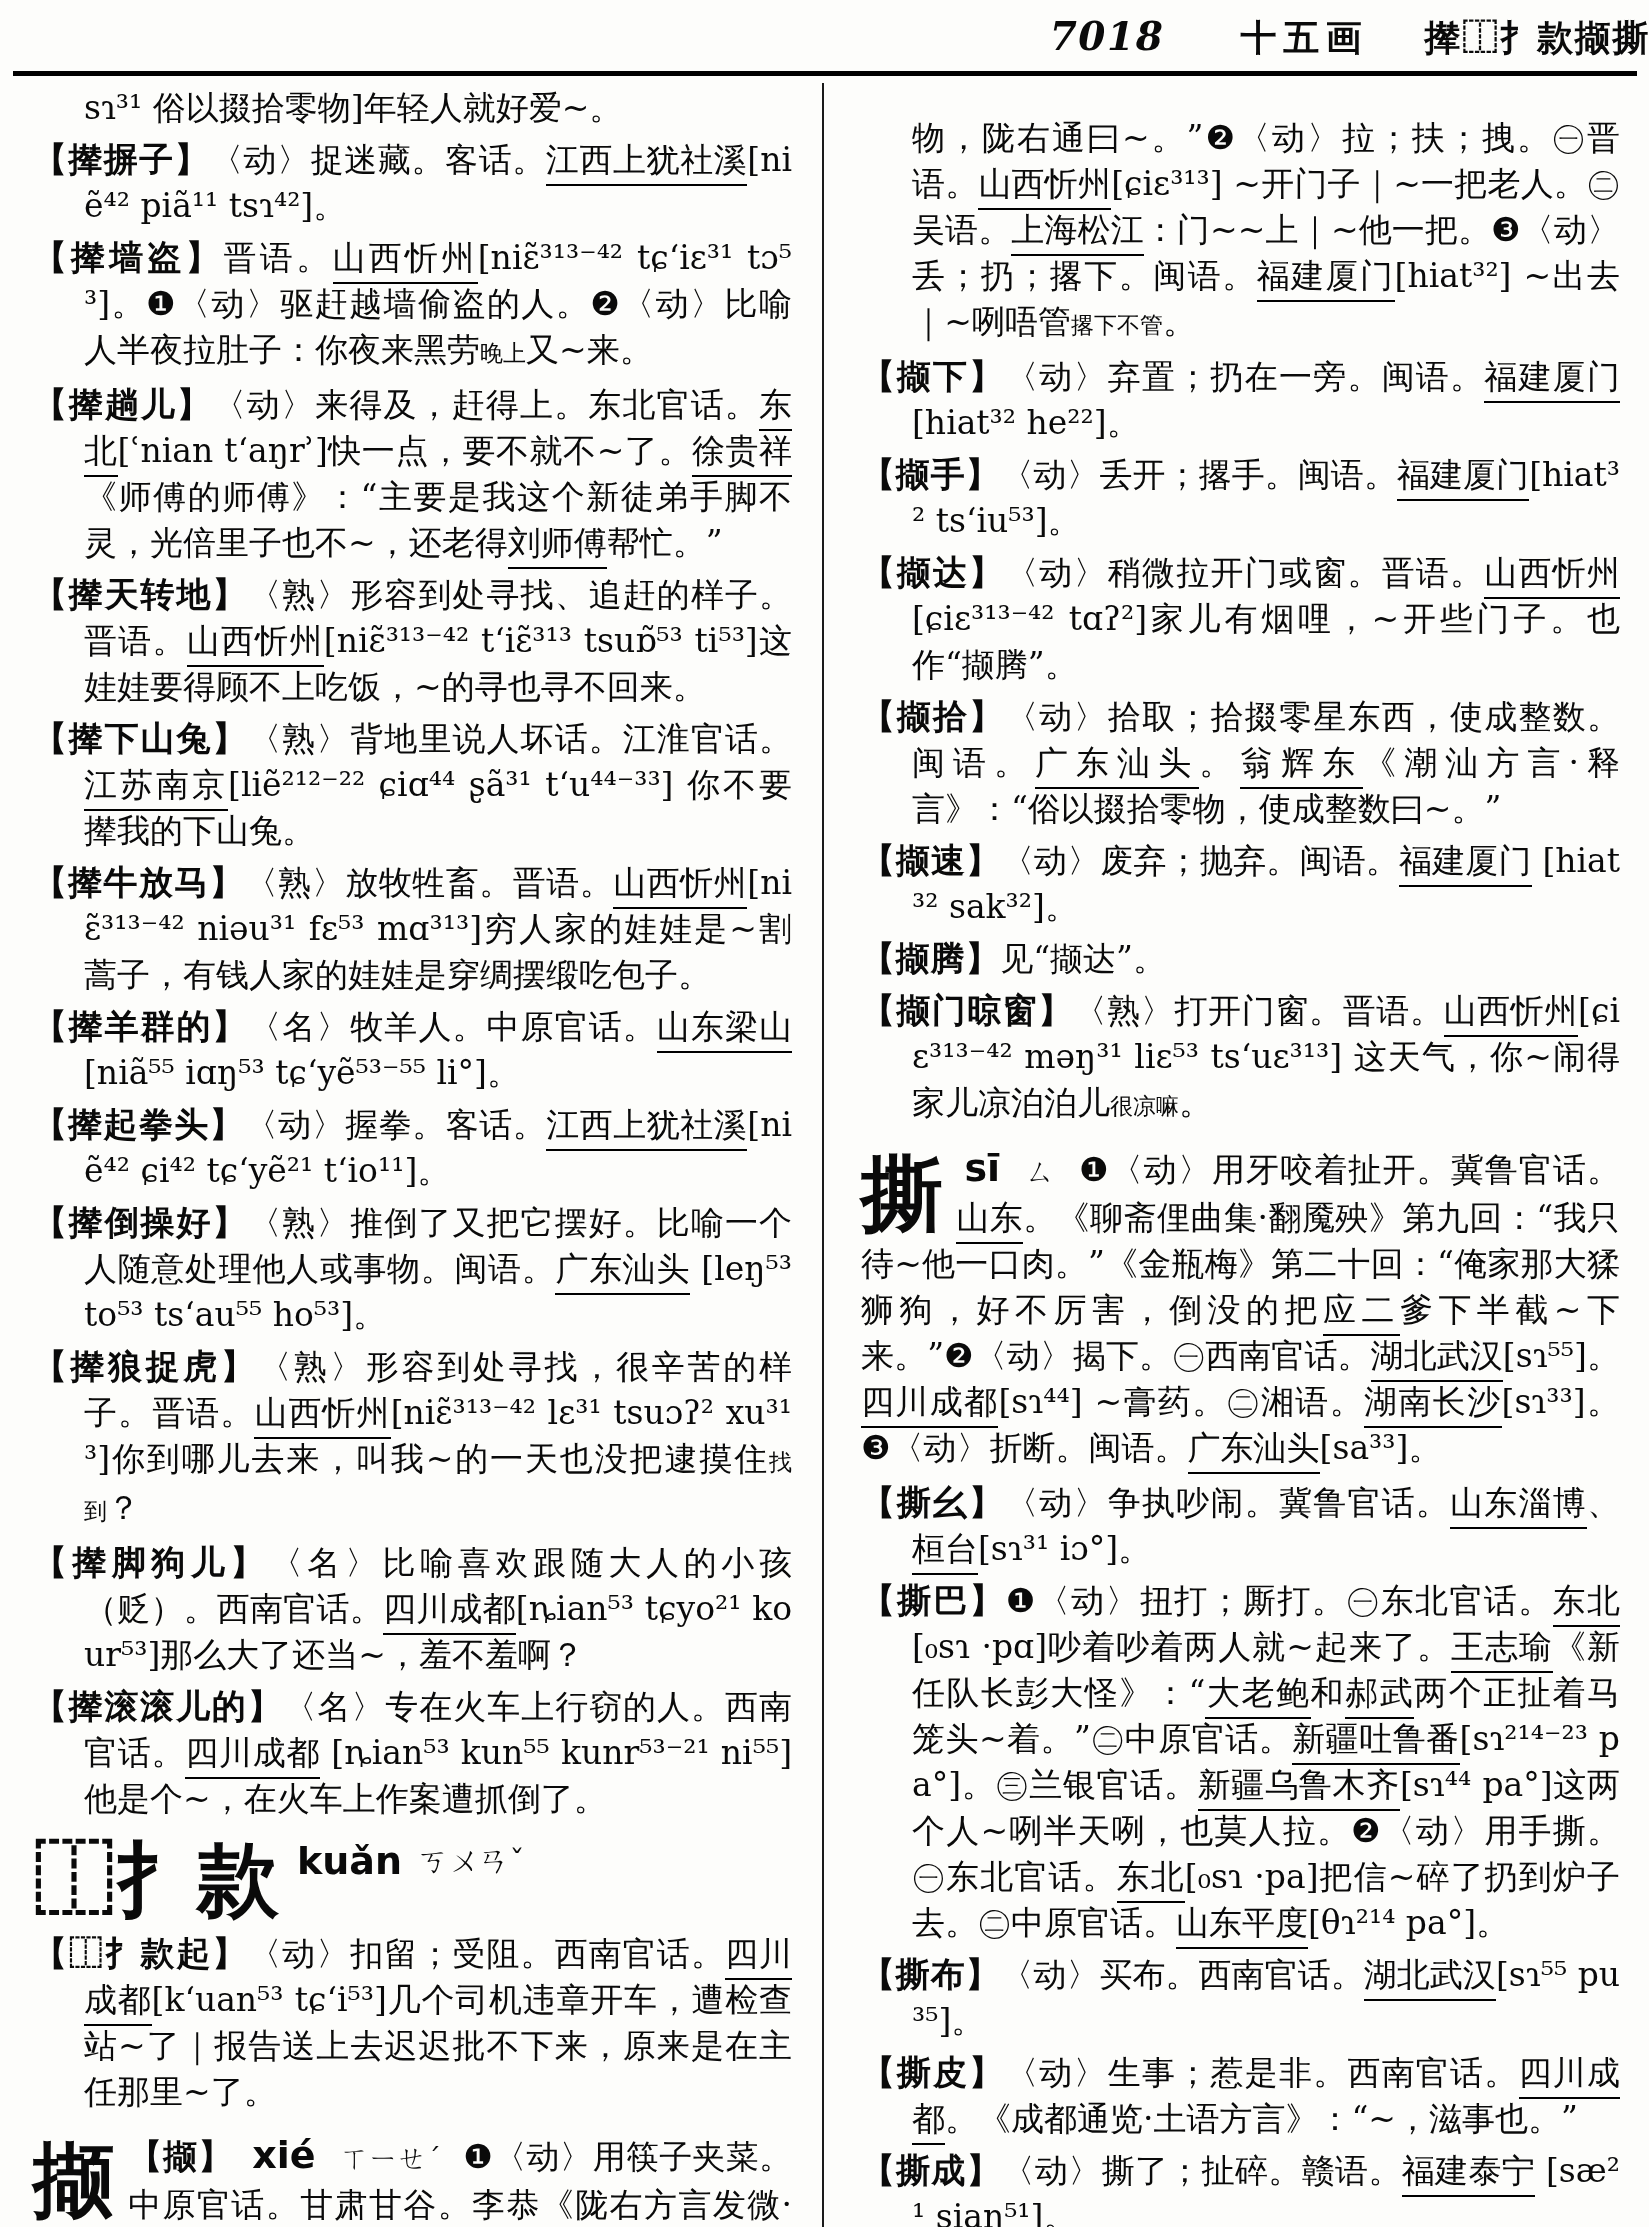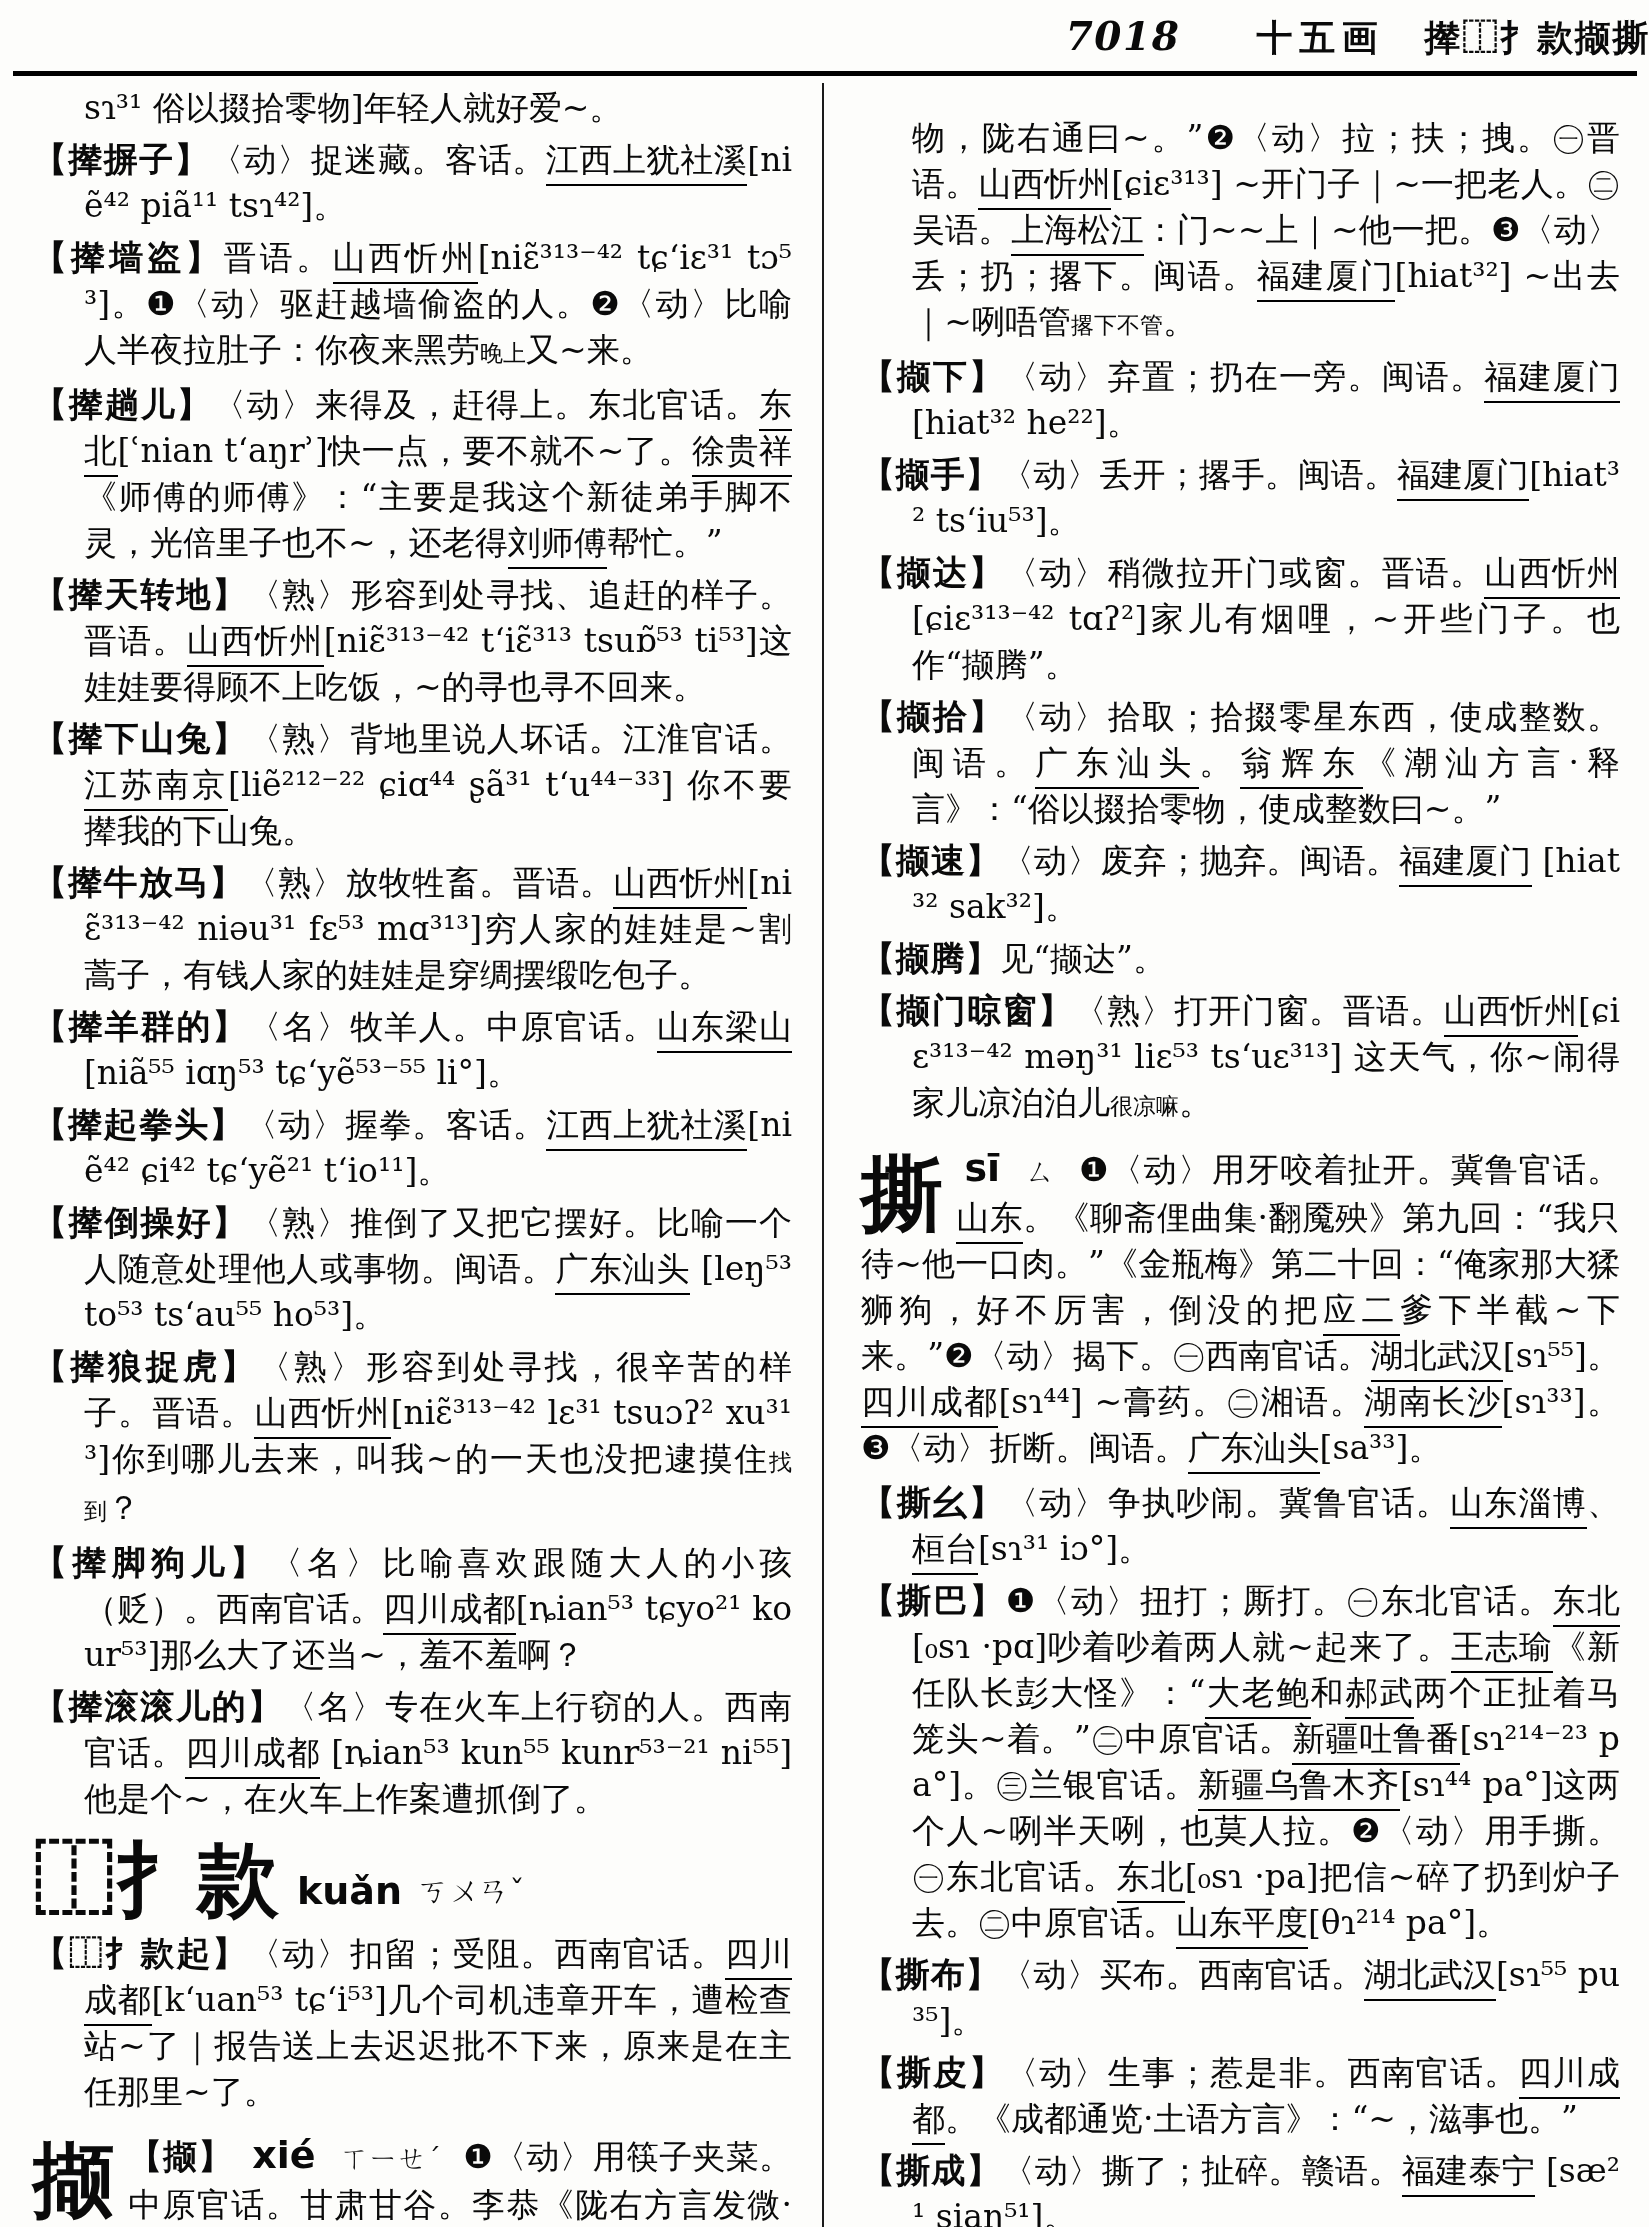--- a/index.html
+++ b/index.html
@@ -4,21 +4,21 @@
 <style>
   html,body{margin:0;padding:0;}
   body{
     width:1650px;height:2227px;overflow:hidden;
     background:#fdfdfb;color:#0a0a0a;
     font-family:"DejaVu Serif","Liberation Serif",serif;
   }
   .header{display:flex;align-items:baseline;padding:13.2px 0 3.3px 53px;justify-content:flex-end;}
   .pagenum{font-size:39px;font-weight:bold;font-style:italic;letter-spacing:1.6px;}
   .sect{font-size:36px;font-weight:bold;margin-left:76px;letter-spacing:6.6px;}
-  .sectchars{font-size:36px;font-weight:bold;margin-left:40px;letter-spacing:1.6px;}
+  .sectchars{font-size:36px;font-weight:bold;margin-left:56px;letter-spacing:1.6px;}
   .rule{border-top:5.8px solid #000;margin:5px 13.2px 3.3px 13.2px;}
   .cols{position:relative;display:flex;align-items:flex-start;}
   .divider{position:absolute;left:822px;top:3.3px;bottom:0;width:1.6px;background:#1a1a1a;}
   .col{width:759px;}
   .col.leftc{margin-left:33px;}
   .col.rightc{margin-left:69px;margin-top:30px;}
   p.entry,p.cont{
     font-size:33px;line-height:46px;margin:5px 0;
     text-align:justify;padding-left:51px;text-indent:-51px;
     word-break:break-all;
@@ -26,21 +26,21 @@
   p.cont{text-indent:0;}
   .hw{font-weight:bold;font-size:34px;letter-spacing:0.8px;}
   .u{border-bottom:2.5px solid #000;padding-bottom:5px;}
   .gloss{font-size:23px;}
   .charblock{margin:16.5px 0 8.2px 0;font-size:33px;line-height:46px;text-align:justify;word-break:break-all;}
   .charblock::after{content:"";display:block;clear:both;}
   .bigchar{font-size:82px;line-height:1.02;font-weight:bold;letter-spacing:0;}
   .floatchar{float:left;margin:6.6px 13.2px 0 0;}
   .pinyin{font-size:38px;font-weight:bold;font-family:"DejaVu Sans","Liberation Sans",sans-serif;margin:0 15px 0 8.2px;}
   .zhuyin{font-size:28px;margin-right:11.5px;}
-  .charline{display:flex;align-items:flex-end;}
+  .charline{display:flex;align-items:flex-start;}
   .charline .pinyin{margin:0 16.5px 8.2px 18px;}
   .charline .zhuyin{margin:0 0 8.2px 0;font-size:30px;}
 </style>
 </head>
 <body>
 
 <div class="header">
   <span class="pagenum">7018</span>
   <span class="sect">十五画</span>
   <span class="sectchars">撵⿰扌款撷撕</span>

